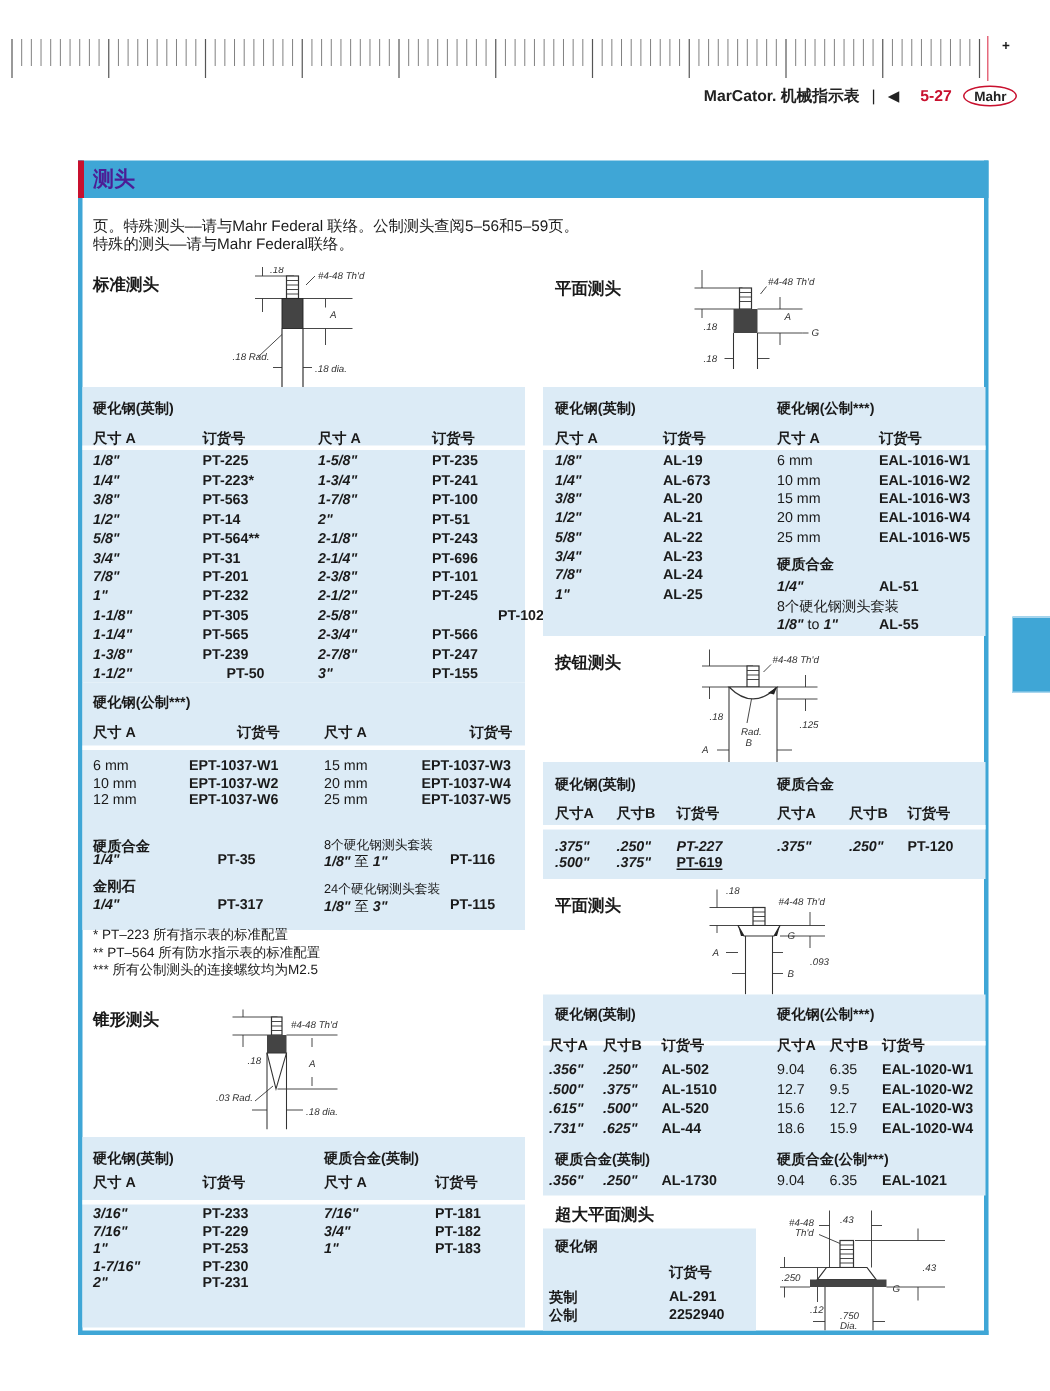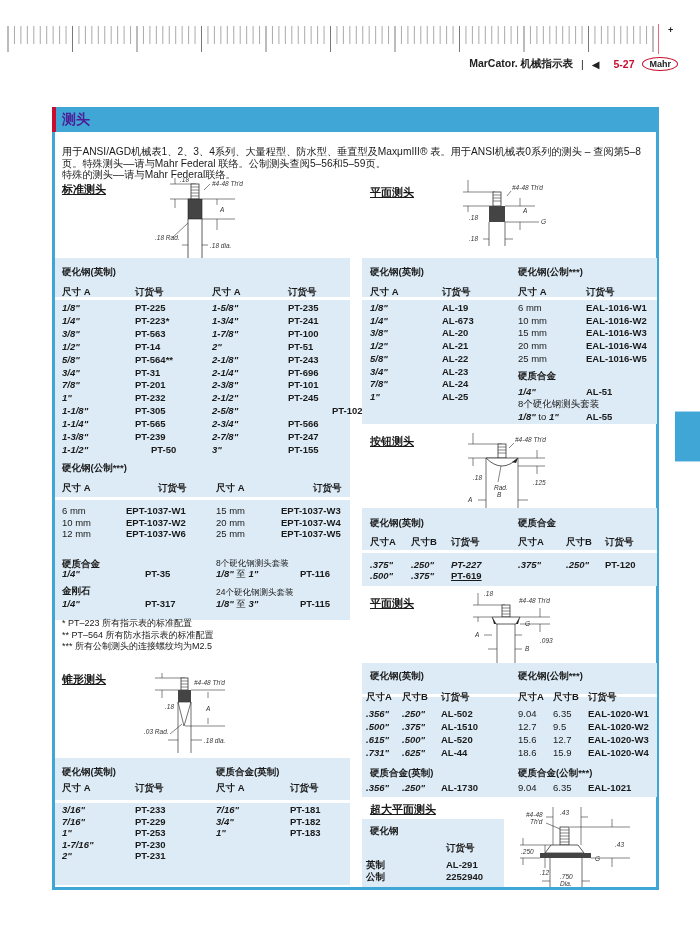--- a/index.html
+++ b/index.html
@@ -21,21 +21,21 @@
   .red-tick { position: absolute; top: 24px; left: 658px; width: 1px; height: 30px; background: #e56a7d; }
 
   
   .frame { position: absolute; left: 52px; top: 107px; width: 607px; height: 783px; border: 3px solid #3fa6d6; border-top: none; }
   .title-bar { position: absolute; left: 52px; top: 107px; width: 607px; height: 25px; background: #3fa6d6; }
   .title-bar .red-mark { position: absolute; left: 0; top: 0; width: 4px; height: 25px; background: #c8102e; }
   .title-bar .title { position: absolute; left: 10px; top: 4px; font-size: 14px; font-weight: bold; color: #4c1d95; }
 
   .intro { position: absolute; left: 62px; top: 146px; width: 598px; font-size: 10.2px; line-height: 11.5px; color: #1a1a1a; }
 
-  .sec-title { position: absolute; font-size: 11px; font-weight: bold; text-decoration: underline; }
+  .sec-title { position: absolute; font-size: 11px; font-weight: bold; }
 
   .panel { position: absolute; background: #dcebf6; }
   .panel .divider { position: absolute; left: 0; right: 0; height: 3px; background: #fff; }
 
   .t { position: absolute; font-size: 9.5px; font-weight: bold; white-space: nowrap; }
   .t.i { font-style: italic; }
   .t.n { font-weight: normal; }
   .hd { position: absolute; font-size: 9.5px; font-weight: bold; white-space: nowrap; }
   .grp { position: absolute; font-size: 9.5px; font-weight: bold; white-space: nowrap; }
   .small { position: absolute; font-size: 8.5px; white-space: nowrap; }
@@ -165,21 +165,20 @@
   <span class="logo">Mahr</span>
 </div>
 
 <div class="frame"></div>
 <div class="title-bar">
   <div class="red-mark"></div>
   <div class="title">测头</div>
 </div>
 
 <div class="intro">
-  <div>用于ANSI/AGD机械表1、2、3、4系列、大量程型、防水型、垂直型及MaxμmIII® 表。用于ANSI机械表0系列的测头 – 查阅第5–8</div>
   <div>页。特殊测头––请与Mahr Federal 联络。公制测头查阅5–56和5–59页。</div>
   <div>特殊的测头––请与Mahr Federal联络。</div>
 </div>
 
 <div class="sec-title" style="left:62px;top:182px;">标准测头</div>
 <svg class="diagram" style="left:150px;top:178px;" width="130" height="80">
   <line x1="20" y1="6" x2="46" y2="6" stroke="#333" stroke-width="0.6"></line>
   <line x1="20" y1="21" x2="46" y2="21" stroke="#333" stroke-width="0.6"></line>
   <line x1="25" y1="0" x2="25" y2="6" stroke="#333" stroke-width="0.6"></line>
   <rect x="41" y="6" width="8" height="15" fill="#fff" stroke="#333" stroke-width="0.8"></rect>

